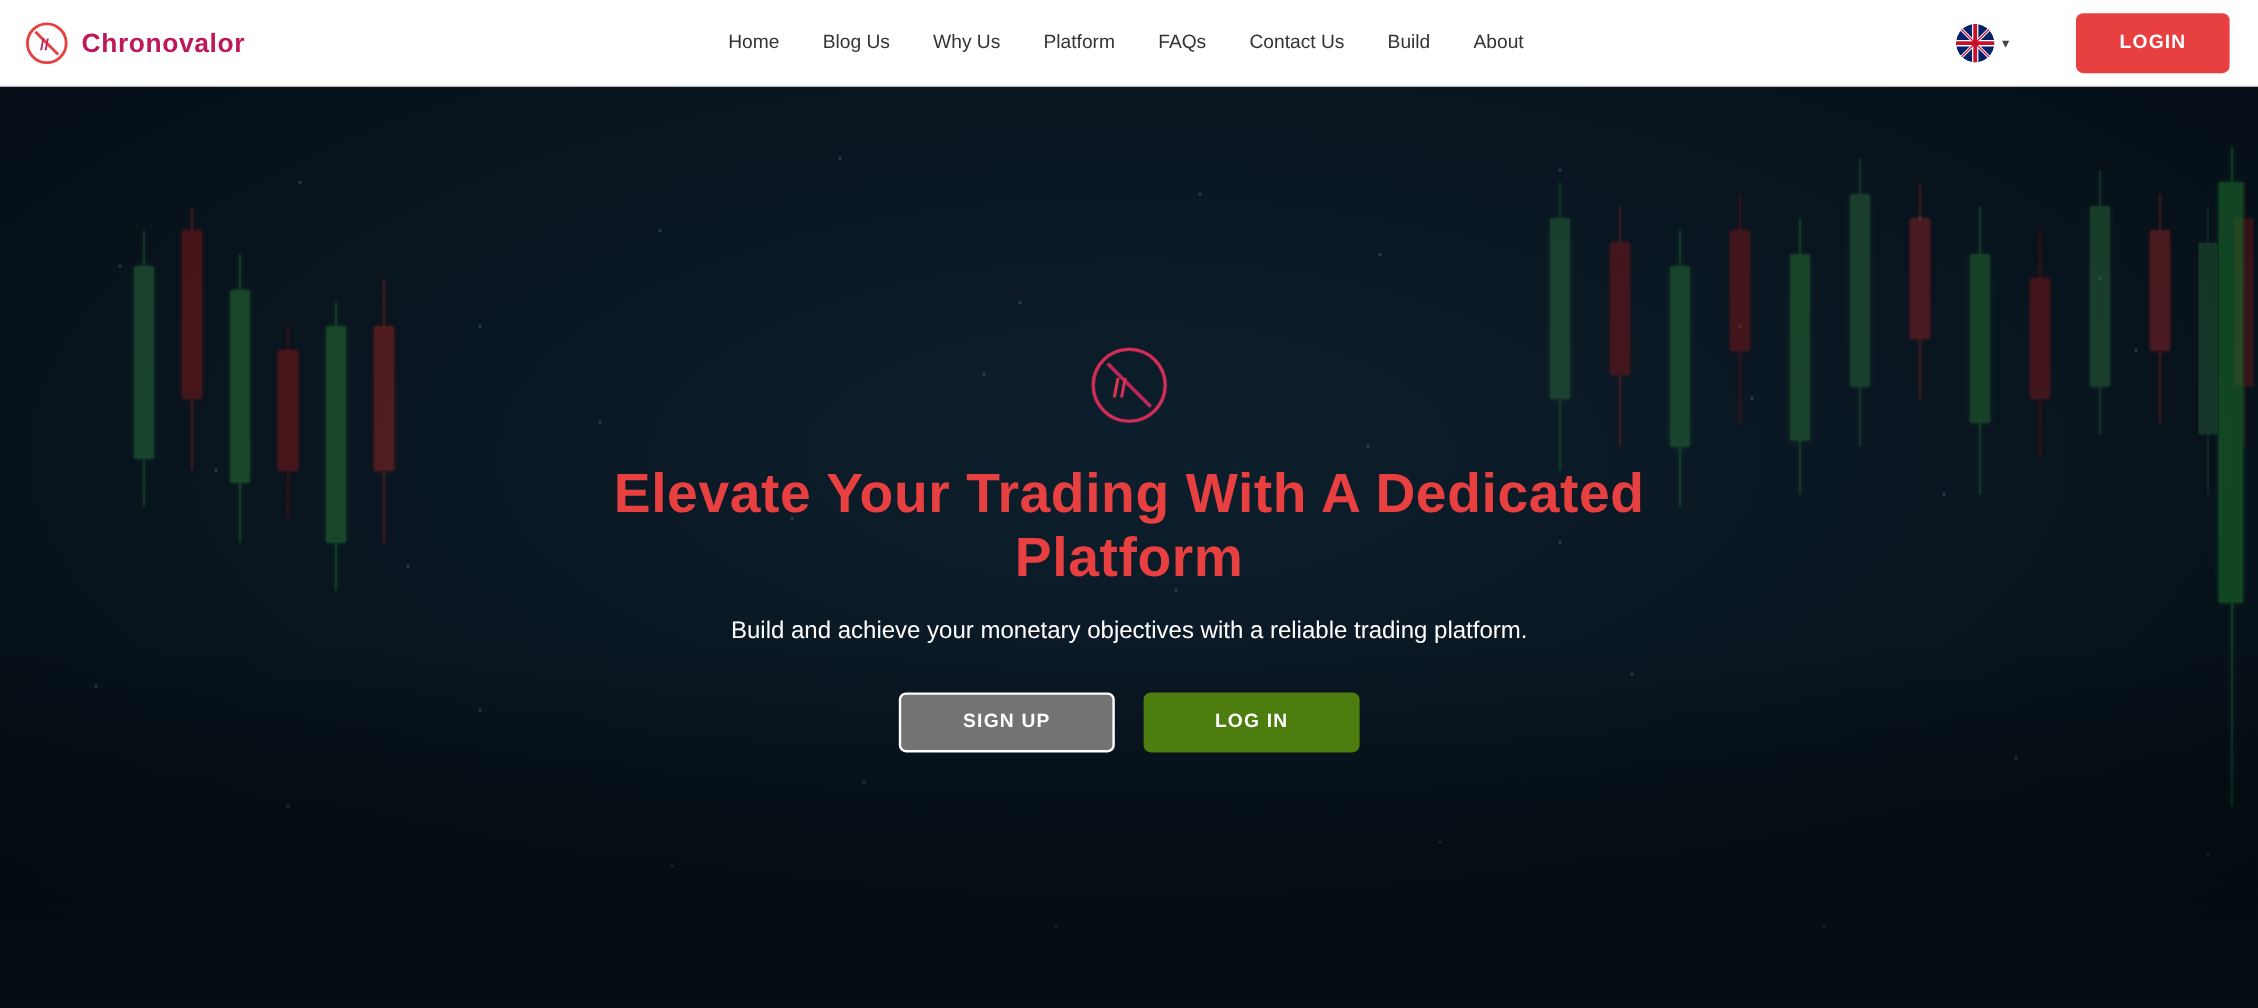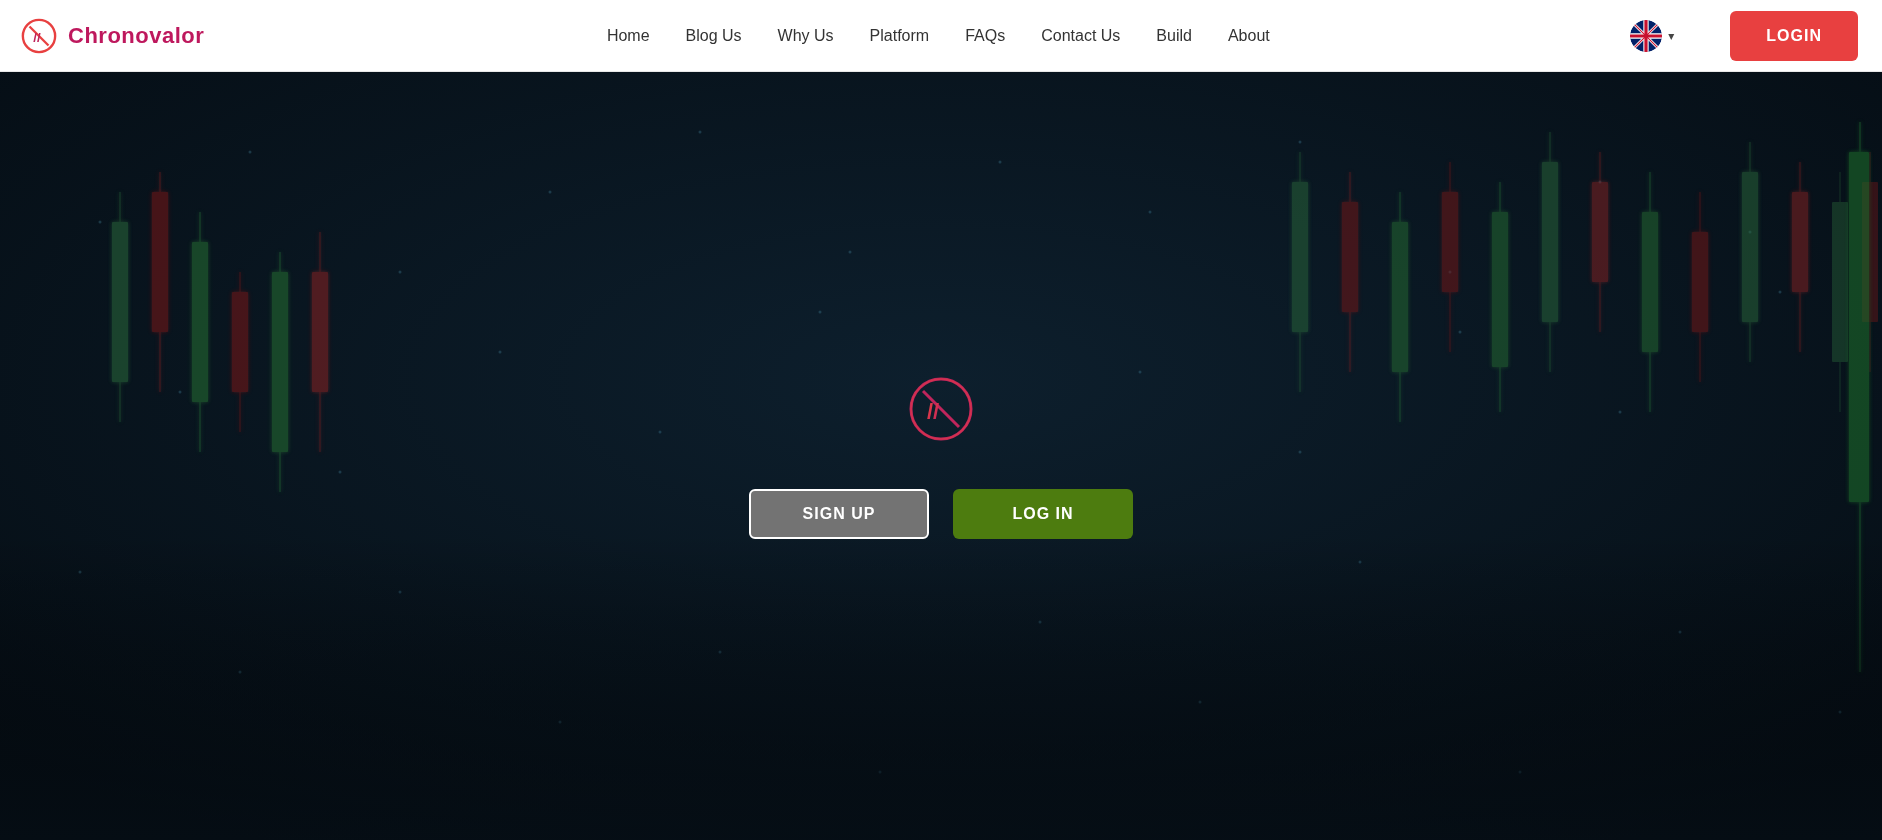--- a/index.html
+++ b/index.html
@@ -371,19 +371,21 @@
       <line x1="18" y1="18" x2="54" y2="54" stroke="#c0255c" stroke-width="3"></line>
       <text x="22" y="46" font-size="22" font-weight="900" fill="url(#logoGrad)" font-family="Arial">//</text>
       <defs>
         <linearGradient id="logoGrad" x1="0" y1="0" x2="1" y2="1">
           <stop offset="0%" stop-color="#e84040"></stop>
           <stop offset="100%" stop-color="#c0255c"></stop>
         </linearGradient>
       </defs>
     </svg>
 
+    <h1 class="hero-title">Elevate Your Trading With A Dedicated Platform</h1>
+    <p class="hero-subtitle">Build and achieve your monetary objectives with a reliable trading platform.</p>
 
     <div class="hero-buttons">
       <button class="btn-signup">SIGN UP</button>
       <button class="btn-login">LOG IN</button>
     </div>
   </div>
 </section>
 
 </body></html>

